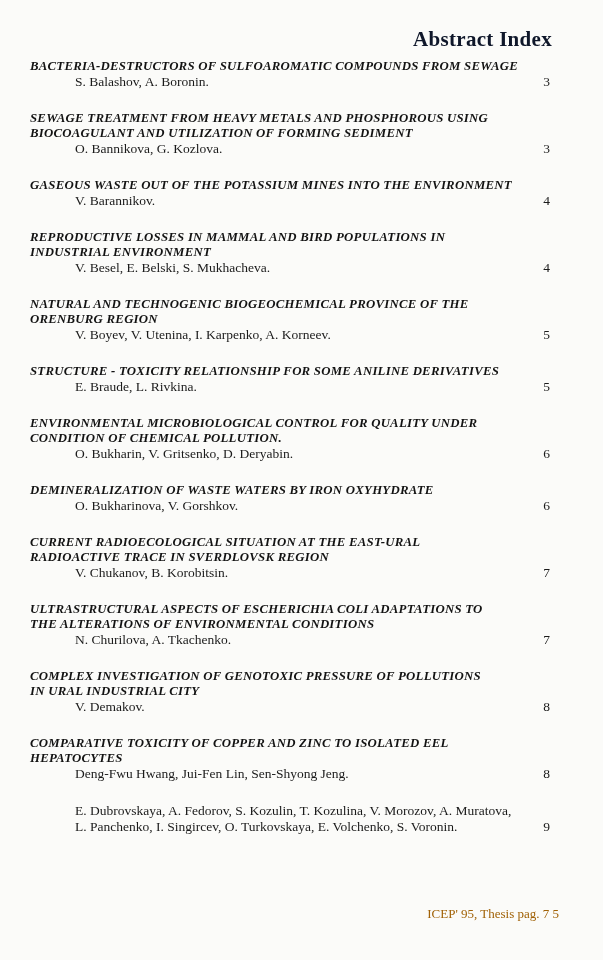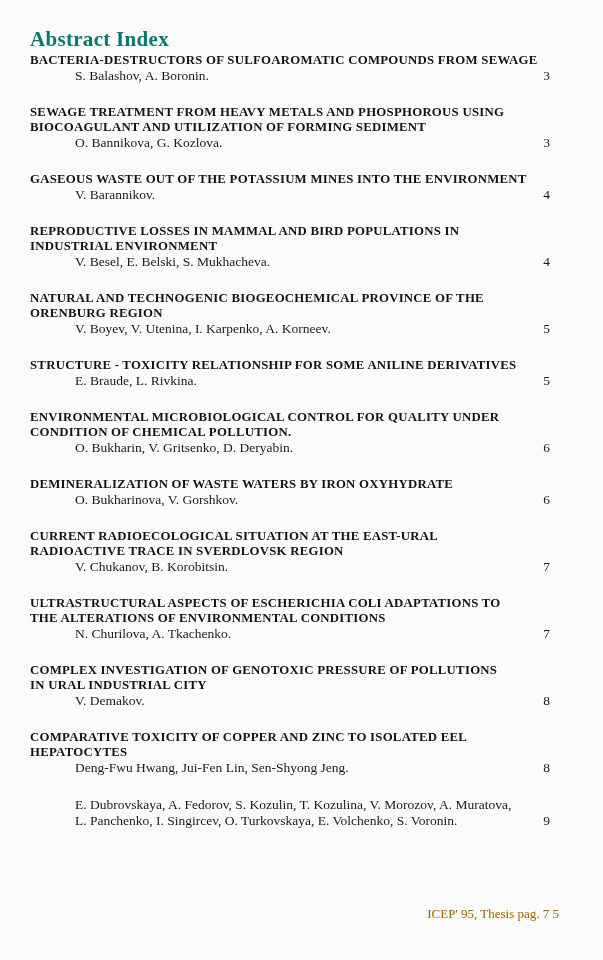--- a/index.html
+++ b/index.html
@@ -11,37 +11,38 @@
     color: #161616;
     overflow: hidden;
   }
   .page {
     position: relative;
     width: 603px;
     height: 960px;
     padding: 27px 51px 0 30px;
   }
   .doc-title {
-    text-align: left;
+    text-align: right;
     font-size: 21px;
     font-weight: bold;
     letter-spacing: 0.3px;
-    margin-bottom: 1px;
-    color: #0f766e;
+    margin-bottom: 7px;
+    color: #0f172a;
   }
   .entry {
     margin-bottom: 21px;
   }
   .entry-title {
     font-weight: bold;
     font-size: 12.8px;
     line-height: 15px;
     letter-spacing: 0.25px;
     white-space: pre-line;
     color: #131313;
+    font-style: italic;
   }
   .entry-meta {
     display: flex;
     justify-content: space-between;
     align-items: flex-end;
     margin-left: 45px;
   }
   .entry-authors {
     font-size: 13.5px;
     line-height: 16px;

